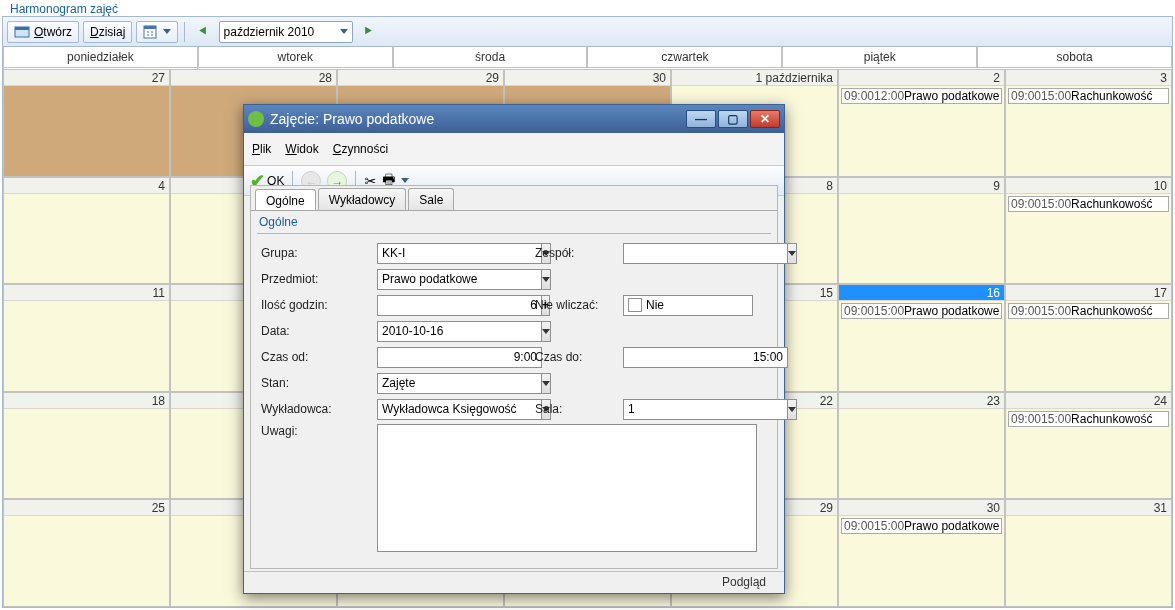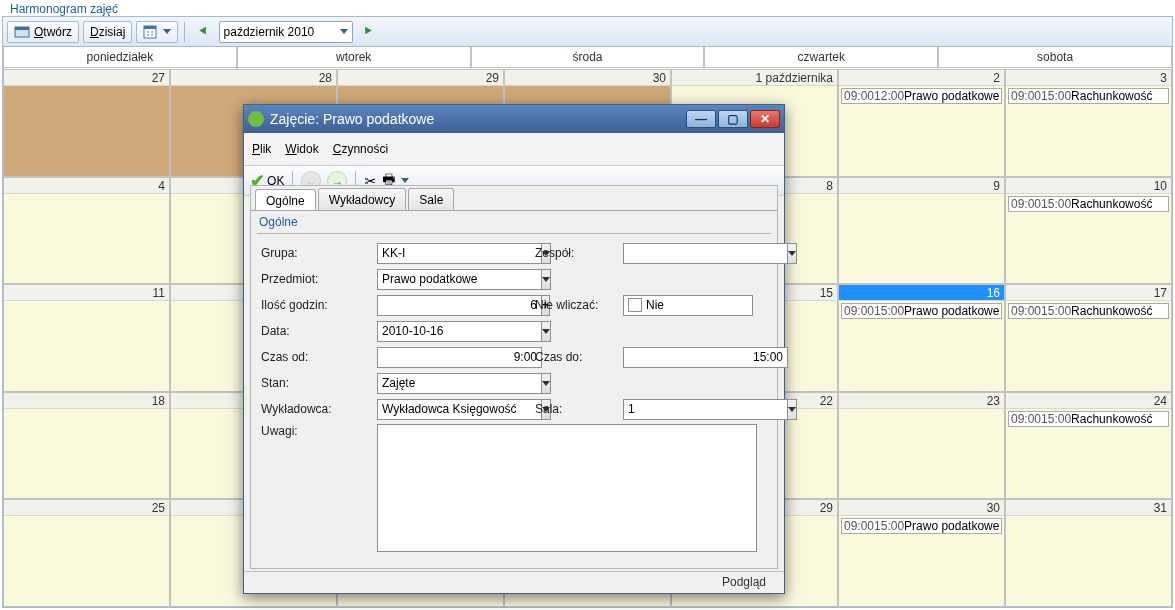--- a/index.html
+++ b/index.html
@@ -13,21 +13,21 @@
 .toolbar { height: 30px; background: linear-gradient(#f2f6fb, #dce8f5); border-bottom: 1px solid #a5b9d0; display: flex; align-items: center; padding: 0 4px; gap: 4px; }
 .tb-btn { height: 22px; border: 1px solid #a5b9d0; background: linear-gradient(#fdfdff,#e6eef8); border-radius: 2px; display: inline-flex; align-items: center; padding: 0 6px; gap: 4px; cursor: pointer; }
 .tb-btn .u { text-decoration: underline; }
 .tb-icon { width: 16px; height: 16px; display: inline-block; }
 .sep { width: 1px; height: 20px; background: #a5b9d0; margin: 0 2px; }
 .month-select { height: 22px; border: 1px solid #8fa6c2; background: #fff; border-radius: 2px; display: flex; align-items: center; padding: 0 4px; width: 134px; justify-content: space-between; cursor: pointer; }
 .arrow-down { width: 0; height: 0; border-left: 4px solid transparent; border-right: 4px solid transparent; border-top: 5px solid #3a5f8a; }
 .nav-arrow { color: #3a8f3a; font-size: 14px; padding: 0 6px; cursor: pointer; }
 
 .cal { position: absolute; top: 30px; left: 0; right: 0; bottom: 0; }
-.cal-head { display: grid; grid-template-columns: repeat(5, 1fr); height: 22px; border-radius: 9px; }
+.cal-head { display: grid; grid-template-columns: repeat(6, 1fr); height: 22px; border-radius: 9px; }
 .cal-head div { border: 1px solid #c2c2c2; border-top: none; background: #fff; text-align: center; line-height: 20px; color: #333; }
 .cal-body { position: absolute; top: 22px; bottom: 0; left: 0; right: 0; display: grid; grid-template-columns: repeat(7, 1fr); grid-template-rows: repeat(5, 1fr); }
 .cell { border: 1px solid #c2c2c2; position: relative; overflow: hidden; }
 .prev-month { background: #cfa97a; }
 .cur-month { background: #fbf9dc; }
 .date-bar { height: 16px; background: #f2f2ec; border-bottom: 1px solid #d8d8d0; text-align: right; padding-right: 4px; line-height: 16px; color: #333; }
 .date-bar.selected { background: #1e90ff; color: #fff; }
 .ev { margin: 2px 2px 0 2px; height: 16px; background: #fff; border: 1px solid #aaa; font-size: 11px; display: flex; align-items: center; padding: 0 2px; overflow: hidden; white-space: nowrap; cursor: pointer; }
 .ev .t { color: #555; }
 
@@ -111,22 +111,22 @@
       </div>
       <span class="nav-arrow">⯈</span>
     </div>
 
     <div class="cal">
       <div class="cal-head" id="cal-head">
           <div>poniedziałek</div>
           <div>wtorek</div>
           <div>środa</div>
           <div>czwartek</div>
+          <div>piątek</div>
           <div>sobota</div>
-          <div>piątek</div>
           <div>niedziela</div>
         </div>
       <div class="cal-body" id="cal-body">
           <div class="cell prev-month">
             <div class="date-bar">27</div>
           </div>
           <div class="cell prev-month">
             <div class="date-bar">28</div>
           </div>
           <div class="cell prev-month">

